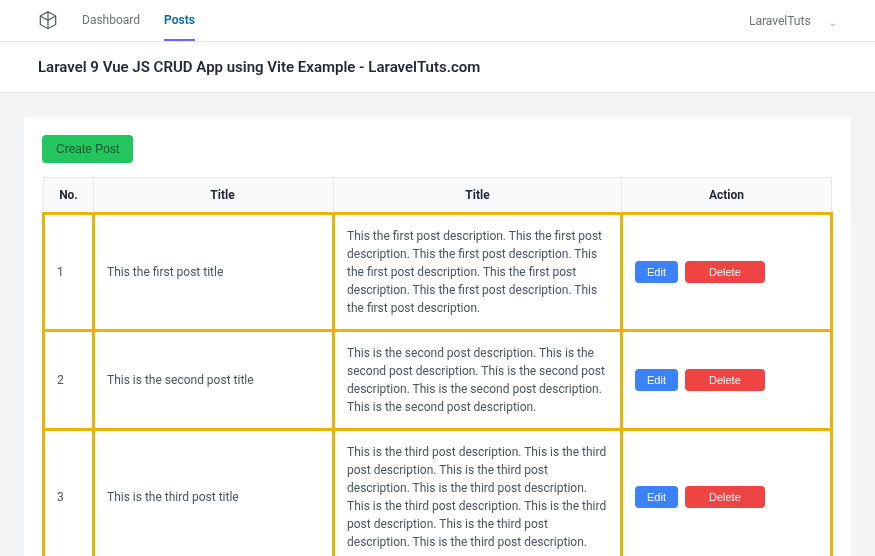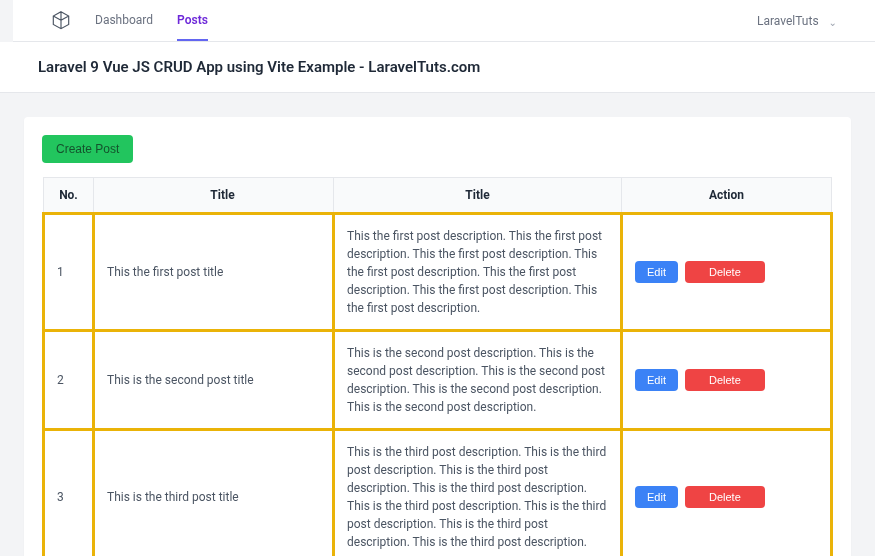--- a/index.html
+++ b/index.html
@@ -1,24 +1,24 @@
 <!DOCTYPE html>
 <html><head>
   <meta charset="utf-8">
   <style>
     * { margin: 0; padding: 0; box-sizing: border-box; }
     body { font-family: -apple-system, BlinkMacSystemFont, "Segoe UI", Roboto, "Helvetica Neue", Arial, sans-serif; background: #f3f4f6; color: #374151; font-size: 13px; }
     
-    .topnav { background: #fff; border-bottom: 1px solid #e5e7eb; height: 42px; display: flex; align-items: center; padding: 0 38px; justify-content: space-between; margin-left: 13px; }
+    .topnav { background: #fff; border-bottom: 1px solid #e5e7eb; height: 42px; display: flex; align-items: center; padding: 0 38px; justify-content: space-between; }
     .topnav-left { display: flex; align-items: center; gap: 24px; }
     .logo { width: 20px; height: 20px; display: flex; align-items: center; }
     .nav-links { display: flex; gap: 24px; }
     .nav-link { font-size: 12px; color: #6b7280; text-decoration: none; padding-bottom: 12px; margin-bottom: -13px; cursor: pointer; }
-    .nav-link.active { color: #6d28d9; font-weight: 600; border-bottom: 2px solid #6366f1; }
-    .user-menu { display: flex; align-items: flex-end; gap: 10px; font-size: 12px; color: #6b7280; cursor: pointer; }
+    .nav-link.active { color: #0369a1; font-weight: 600; border-bottom: 2px solid #6366f1; }
+    .user-menu { display: flex; align-items: flex-end; gap: 18px; font-size: 12px; color: #6b7280; cursor: pointer; }
     .chevron { font-size: 10px; color: #9ca3af; }
     
     .page-header { background: #fff; padding: 16px 38px; border-bottom: 1px solid #e5e7eb; }
     .page-title { font-size: 15px; font-weight: 600; color: #1f2937; }
     
     .container { padding: 24px; }
     .card { background: #fff; border-radius: 4px; padding: 18px; box-shadow: 0 1px 2px rgba(0,0,0,0.04); }
     
     .btn { display: inline-block; padding: 7px 14px; border: none; border-radius: 4px; font-size: 12px; cursor: pointer; font-weight: 500; }
     .btn-create { background: #22c55e; color: #14532d; margin-bottom: 14px; }

